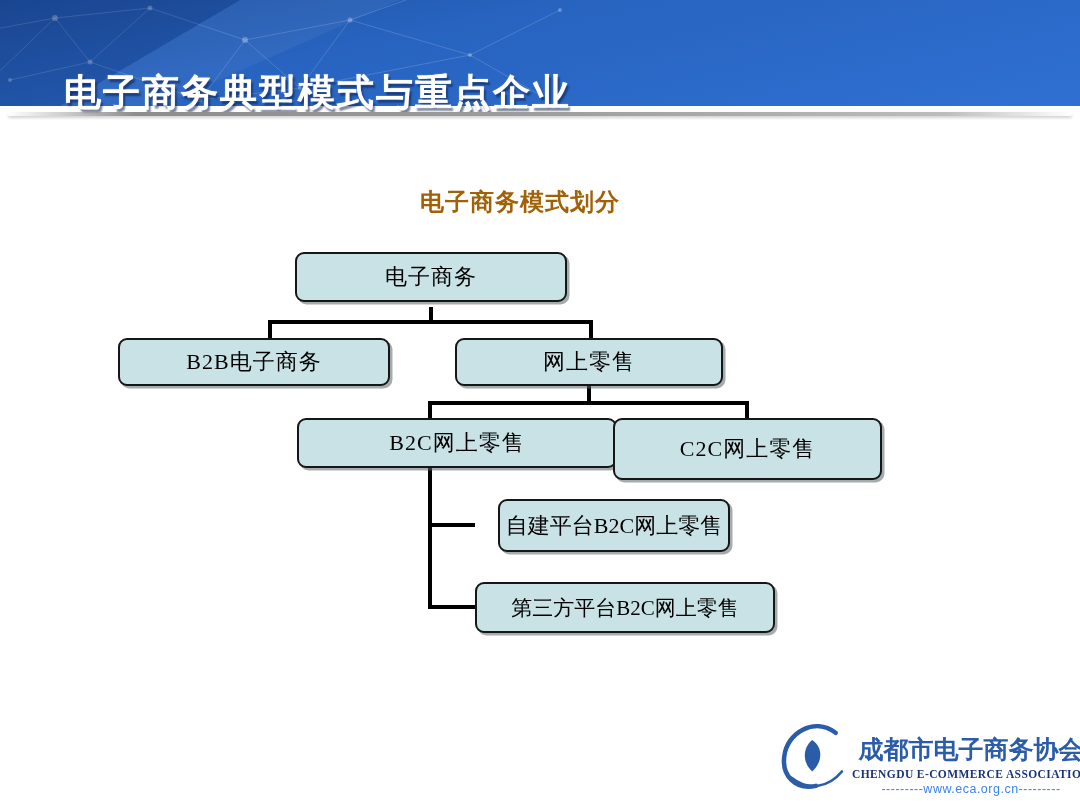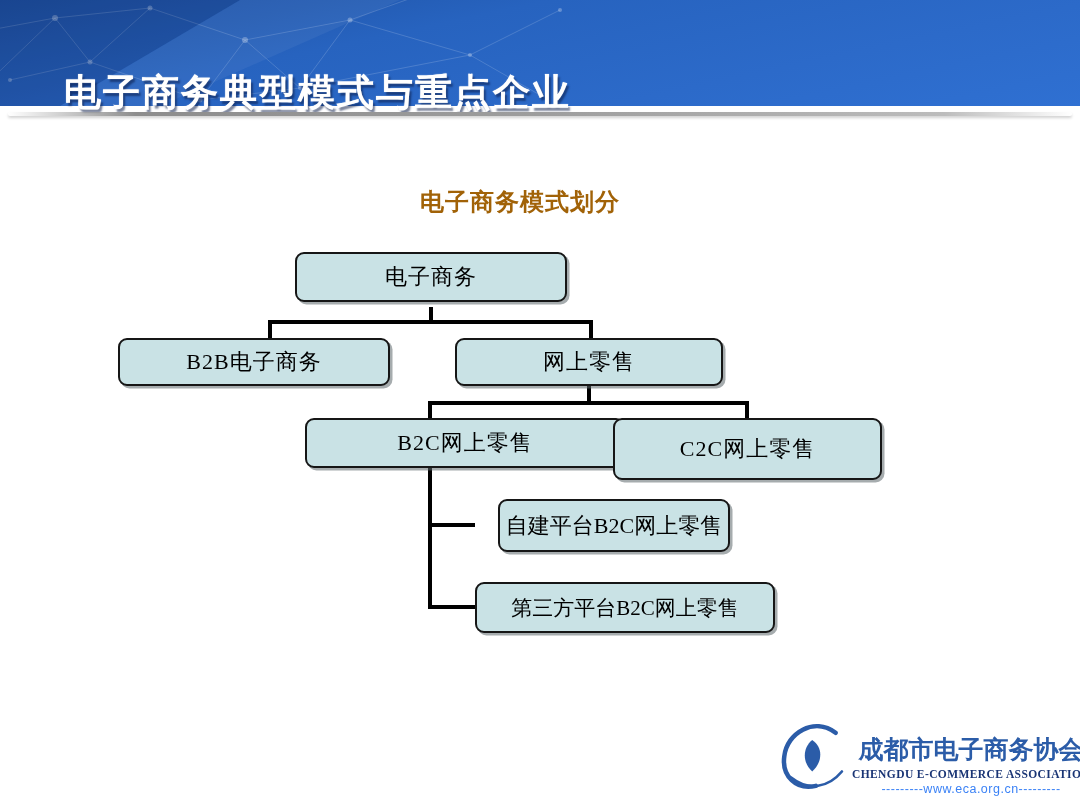--- a/index.html
+++ b/index.html
@@ -106,21 +106,21 @@
 
 <div class="node" style="left:295px;top:252px;width:272px;height:50px">
   <span>电子商务</span>
 </div>
 <div class="node" style="left:118px;top:338px;width:272px;height:48px">
   <span>B2B电子商务</span>
 </div>
 <div class="node" style="left:455px;top:338px;width:268px;height:48px">
   <span>网上零售</span>
 </div>
-<div class="node" style="left:305px;top:418px;width:320px;height:50px">
+<div class="node" style="left:297px;top:418px;width:320px;height:50px">
   <span>B2C网上零售</span>
 </div>
 <div class="node" style="left:613px;top:418px;width:269px;height:62px">
   <span>C2C网上零售</span>
 </div>
 <div class="node" style="left:498px;top:499px;width:232px;height:53px;letter-spacing:0">
   <span>自建平台B2C网上零售</span>
 </div>
 <div class="node" style="left:475px;top:582px;width:300px;height:51px;letter-spacing:0;font-size:21px">
   <span>第三方平台B2C网上零售</span>

